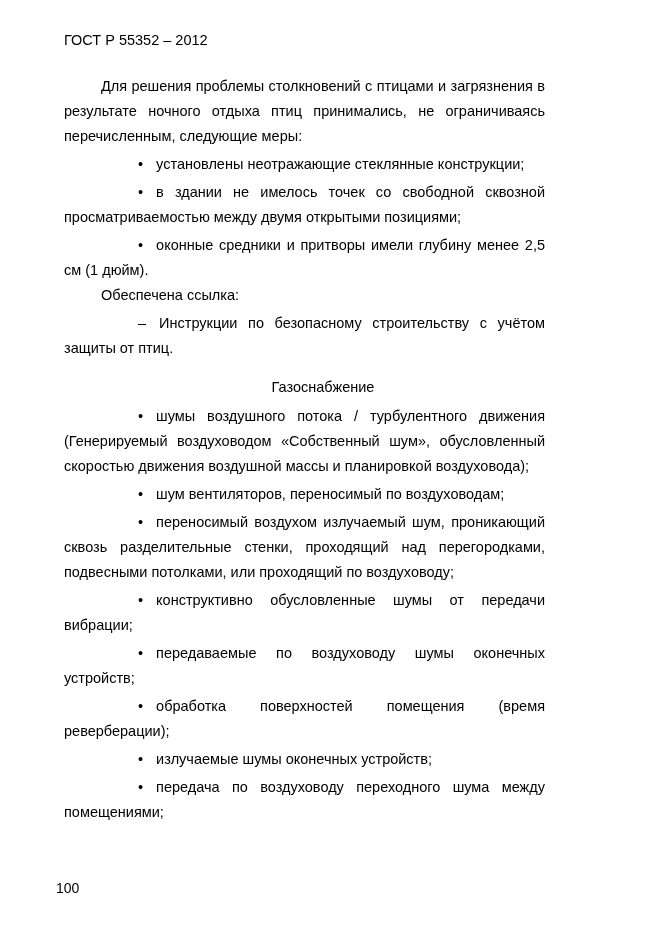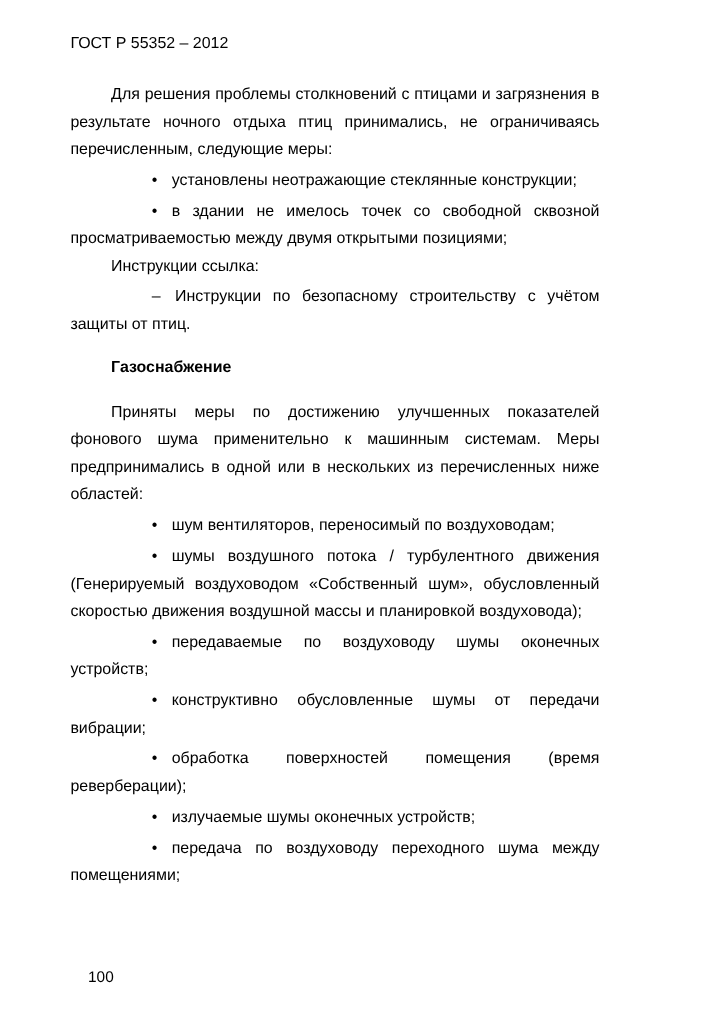--- a/index.html
+++ b/index.html
@@ -24,73 +24,74 @@
     text-align: left;
     white-space: nowrap;
   }
   .para {
     margin: 0;
     text-align: justify;
     text-indent: 37px;
   }
   .gap-top { margin-top: 0; }
   .heading {
-    margin: 14px 0 16px 0;
+    margin: 14px 0 4px 0;
     text-indent: 37px;
-    font-weight: bold;
-    text-align: left;
+    font-weight: normal;
+    text-align: center;
   }
   .bullet-item {
     margin-top: 3px;
     text-align: justify;
     text-indent: 37px;
   }
   .marker {
     display: inline-block;
     margin-right: 13px;
   }
   .plain-line {
     margin: 0;
     text-align: left;
     text-indent: 37px;
   }
   .page-footer {
     position: absolute;
-    left: 80px;
+    left: 56px;
     bottom: 34px;
     font-size: 14px;
   }
 </style>
 </head>
 <body>
 
 <div class="page">
 
   <div class="doc-header">ГОСТ Р 55352 – 2012</div>
 
   <div>
 
 
     <p class="para gap-top">Для решения проблемы столкновений с птицами и загрязнения в результате ночного отдыха птиц принимались, не ограничиваясь перечисленным, следующие меры:</p>
 
     <div class="bullet-item"><span class="marker">•</span><span>установлены неотражающие стеклянные конструкции;</span></div>
     <div class="bullet-item"><span class="marker">•</span><span>в здании не имелось точек со свободной сквозной просматриваемостью между двумя открытыми позициями;</span></div>
+    <div class="bullet-item"><span class="marker">•</span><span>оконные средники и притворы имели глубину менее 2,5 см (1 дюйм).</span></div>
 
-    <p class="plain-line">Инструкции ссылка:</p>
+    <p class="plain-line">Обеспечена ссылка:</p>
 
     <div class="bullet-item"><span class="marker">–</span><span>Инструкции по безопасному строительству с учётом защиты от птиц.</span></div>
 
     <p class="heading">Газоснабжение</p>
 
-    <p class="para">Приняты меры по достижению улучшенных показателей фонового шума применительно к машинным системам. Меры предпринимались в одной или в нескольких из перечисленных ниже областей:</p>
 
+    <div class="bullet-item"><span class="marker">•</span><span>шумы воздушного потока / турбулентного движения (Генерируемый воздуховодом «Собственный шум», обусловленный скоростью движения воздушной массы и планировкой воздуховода);</span></div>
     <div class="bullet-item"><span class="marker">•</span><span>шум вентиляторов, переносимый по воздуховодам;</span></div>
-    <div class="bullet-item"><span class="marker">•</span><span>шумы воздушного потока / турбулентного движения (Генерируемый воздуховодом «Собственный шум», обусловленный скоростью движения воздушной массы и планировкой воздуховода);</span></div>
+    <div class="bullet-item"><span class="marker">•</span><span>переносимый воздухом излучаемый шум, проникающий сквозь разделительные стенки, проходящий над перегородками, подвесными потолками, или проходящий по воздуховоду;</span></div>
+    <div class="bullet-item"><span class="marker">•</span><span>конструктивно обусловленные шумы от передачи вибрации;</span></div>
     <div class="bullet-item"><span class="marker">•</span><span>передаваемые по воздуховоду шумы оконечных устройств;</span></div>
-    <div class="bullet-item"><span class="marker">•</span><span>конструктивно обусловленные шумы от передачи вибрации;</span></div>
     <div class="bullet-item"><span class="marker">•</span><span>обработка поверхностей помещения (время реверберации);</span></div>
     <div class="bullet-item"><span class="marker">•</span><span>излучаемые шумы оконечных устройств;</span></div>
     <div class="bullet-item"><span class="marker">•</span><span>передача по воздуховоду переходного шума между помещениями;</span></div>
 
   </div>
 
   <div class="page-footer">100</div>
 
 </div>
 

